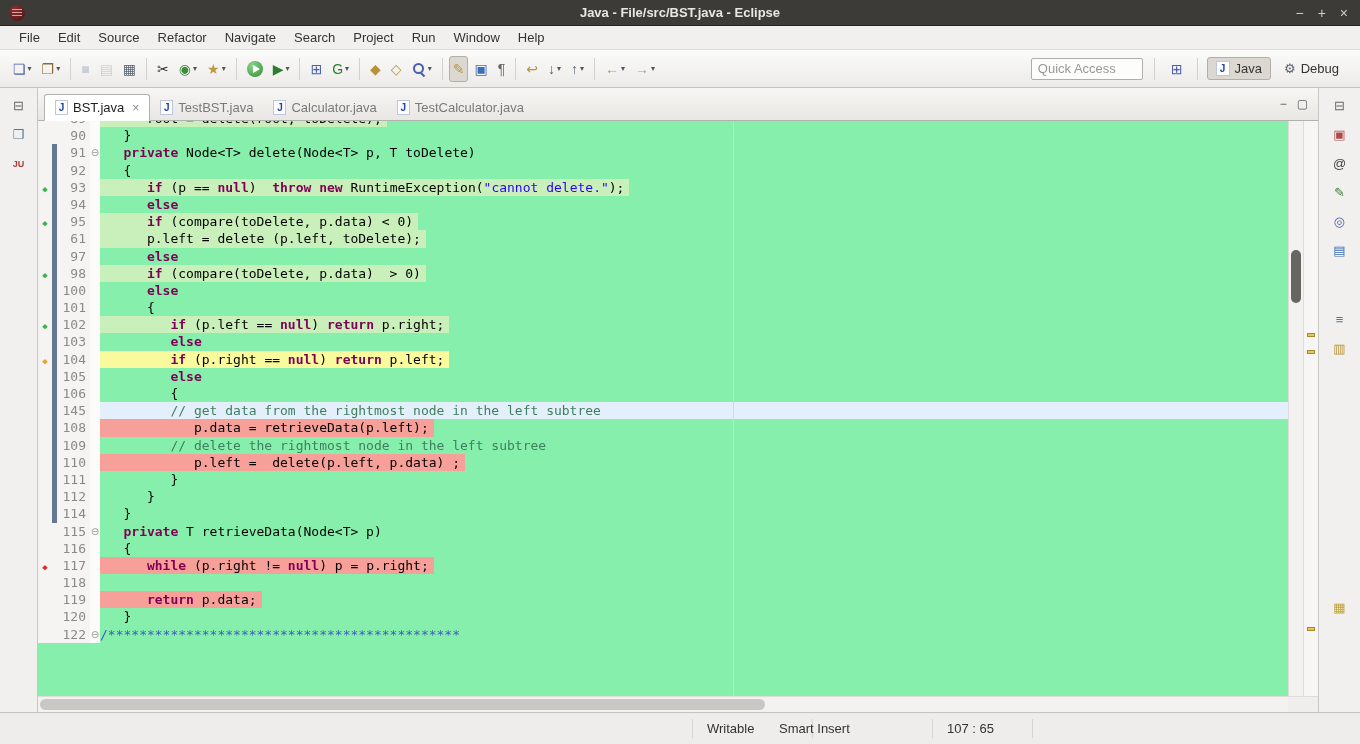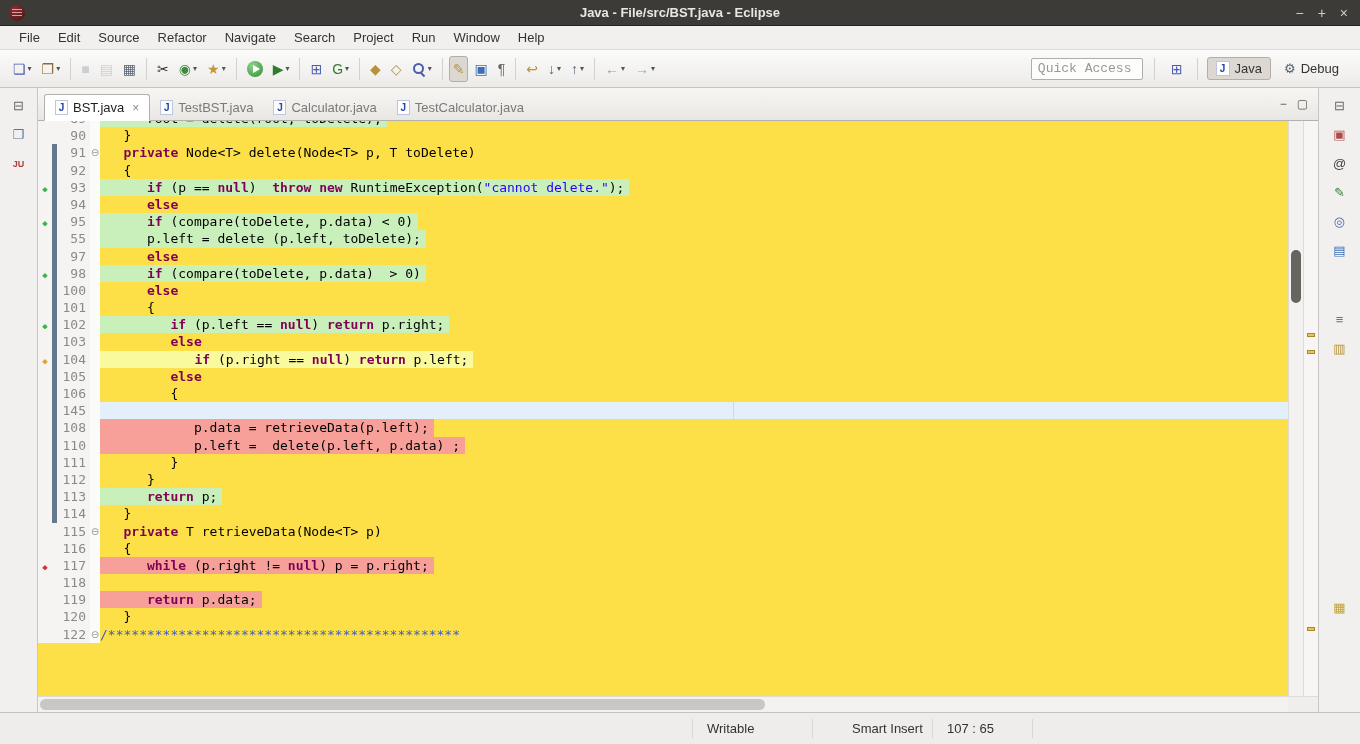--- a/index.html
+++ b/index.html
@@ -26,21 +26,21 @@
   .tbtn.disabled{opacity:.38;}
   .tbtn .glyph{font-size:14px;line-height:16px;}
   .tbtn .arr{font-size:8px;color:#555;margin-left:2px;}
   .tsep{width:1px;height:22px;background:#d3d1cd;margin:0 5px;}
   .run-icon{width:16px;height:16px;border-radius:50%;background:radial-gradient(circle at 35% 30%,#8fd48f,#2e8b2e);position:relative;display:inline-block;}
   .run-icon::after{content:"";position:absolute;left:6px;top:4px;border-left:7px solid #fff;border-top:4px solid transparent;border-bottom:4px solid transparent;}
   .mag-icon{width:14px;height:14px;position:relative;display:inline-block;}
   .mag-icon::before{content:"";position:absolute;left:1px;top:1px;width:7px;height:7px;border:2px solid #4a5db0;border-radius:50%;}
   .mag-icon::after{content:"";position:absolute;left:9px;top:10px;width:5px;height:2px;background:#4a5db0;transform:rotate(45deg);transform-origin:left center;}
   .toolbar-right{margin-left:auto;display:flex;align-items:center;gap:6px;padding-right:4px;}
-  .quick-access{width:112px;height:22px;border:1px solid #b0aeab;border-radius:2px;background:#fdfdfc;padding:0 6px;font-family:Liberation Mono, monospace;font-size:13px;color:#3b82f6;}
+  .quick-access{width:112px;height:22px;border:1px solid #b0aeab;border-radius:2px;background:#fdfdfc;padding:0 6px;font-family:Liberation Sans, sans-serif;font-size:13px;color:#3b82f6;}
   .quick-access::placeholder{color:#9a9894;}
   .persp{display:flex;align-items:center;gap:5px;padding:3px 8px;border:1px solid transparent;border-radius:3px;color:#333;}
   .persp.active{background:#dcd8d1;border-color:#b3afa8;}
   .persp .picon{width:14px;height:15px;background:#fff;border:1px solid #bcc6de;color:#2545a8;font-size:10px;font-weight:bold;text-align:center;line-height:14px;}
   .persp .gicon{font-size:13px;color:#5a6472;}
 
   
   .main{display:flex;height:624px;}
   .side-strip{background:#f1f0ee;display:flex;flex-direction:column;align-items:center;padding-top:10px;gap:13px;flex:none;}
   .left-strip{width:38px;border-right:1px solid #c9c7c4;}
@@ -53,34 +53,34 @@
   
   .tabbar{height:33px;background:linear-gradient(#f7f6f4,#e9e7e4);border-bottom:1px solid #b3b1ae;display:flex;align-items:flex-end;padding-left:6px;position:relative;flex:none;}
   .tab{height:27px;display:flex;align-items:center;gap:5px;padding:0 10px;color:#7a7a7a;margin-bottom:-1px;}
   .tab.active{background:#fff;border:1px solid #b3b1ae;border-bottom-color:#fff;border-radius:3px 3px 0 0;color:#1e1e1e;}
   .jicon{width:13px;height:15px;background:#fdfdfd;border:1px solid #bcc6de;font-size:10px;font-weight:bold;color:#2545a8;text-align:center;line-height:13px;flex:none;}
   .tab .close{color:#888;font-size:12px;margin-left:3px;}
   .tab-corner{position:absolute;right:10px;top:9px;display:flex;gap:10px;color:#5a5a5a;font-size:12px;}
 
   
   .editor-middle{flex:1;display:flex;min-height:0;}
-  .code-viewport{flex:1;position:relative;overflow:hidden;background:#fde047;}
+  .code-viewport{flex:1;position:relative;overflow:hidden;background:#86efac;}
   .lines{position:absolute;top:-11px;left:0;right:0;}
   .line{display:flex;height:17.2px;line-height:17.2px;font-family:"DejaVu Sans Mono","Liberation Mono",monospace;font-size:13px;white-space:pre;}
   .cell-marker{width:14px;flex:none;background:#f5f4f2;text-align:center;}
   .diamond{font-size:9px;line-height:17px;}
   .cell-range{width:5px;flex:none;background:#f5f4f2;}
   .line.in-range .cell-range{background:var(--range-indicator);}
   .cell-num{width:33px;flex:none;background:#f5f4f2;text-align:right;padding-right:4px;color:#8a8a8a;}
   .cell-fold{width:10px;flex:none;background:#fbfbfa;color:#999;font-size:10px;font-family:"DejaVu Sans",sans-serif;text-align:center;}
   .cell-code{flex:1;color:#000;min-width:0;}
   .line.current .cell-code{background:var(--current-line);}
   .cov{display:inline-block;padding-right:5px;}
   .cov-full{background:var(--coverage-full);}
-  .cov-partial{background:var(--coverage-partial);padding-left:24px;}
+  .cov-partial{background:var(--coverage-partial);}
   .cov-none{background:var(--coverage-none);}
   .seg-k{color:var(--keyword);font-weight:bold;}
   .seg-s{color:var(--string);}
   .seg-c{color:var(--comment);}
   .seg-j{color:var(--javadoc);}
   .print-margin{position:absolute;left:695px;top:0;bottom:0;width:1px;background:#d6d6de;pointer-events:none;}
 
   .vscroll{width:15px;flex:none;background:#f3f2f0;border-left:1px solid #dedcd9;position:relative;}
   .vthumb{position:absolute;left:2px;right:2px;top:129px;height:53px;background:#67655f;border-radius:7px;}
   .overview{width:15px;flex:none;background:#f7f6f4;border-left:1px solid #dedcd9;position:relative;}
@@ -88,21 +88,21 @@
 
   .hscroll-row{height:16px;display:flex;flex:none;border-top:1px solid #dedcd9;}
   .hscroll{flex:1;background:#f3f2f0;position:relative;}
   .hthumb{position:absolute;top:2px;bottom:2px;left:2px;width:58%;background:#c9c7c3;border-radius:7px;}
   .scroll-corner{width:30px;background:#efeeec;flex:none;}
 
   
   .statusbar{height:32px;background:#eeedeb;border-top:1px solid #c5c3c0;position:relative;}
   .sb-item{position:absolute;top:8px;color:#333;text-align:center;}
   .sb-writable{left:707px;}
-  .sb-insert{left:852px;}
+  .sb-insert{left:779px;}
   .sb-pos{left:947px;}
   .sb-sep{position:absolute;top:6px;width:1px;height:19px;background:#d8d6d3;}
 </style>
 </head>
 <body>
 
 <div class="titlebar">
   <span class="app-icon"></span>
   <span class="win-title">Java - File/src/BST.java - Eclipse</span>
   <div class="win-controls">
@@ -273,36 +273,36 @@
     <div class="editor-middle">
       <div class="code-viewport">
         <div class="lines">
             <div class="line"><div class="cell-marker"></div><div class="cell-range"></div><div class="cell-num">89</div><div class="cell-fold"></div><div class="cell-code"><span class="cov cov-full"><span class="seg-p">      root = delete(root, toDelete);</span></span></div></div>
             <div class="line"><div class="cell-marker"></div><div class="cell-range"></div><div class="cell-num">90</div><div class="cell-fold"></div><div class="cell-code"><span class="cov"><span class="seg-p">   }</span></span></div></div>
             <div class="line in-range"><div class="cell-marker"></div><div class="cell-range"></div><div class="cell-num">91</div><div class="cell-fold"><span class="foldm">⊖</span></div><div class="cell-code"><span class="cov"><span class="seg-p">   </span><span class="seg-k">private</span><span class="seg-p"> Node&lt;T&gt; delete(Node&lt;T&gt; p, T toDelete)</span></span></div></div>
             <div class="line in-range"><div class="cell-marker"></div><div class="cell-range"></div><div class="cell-num">92</div><div class="cell-fold"></div><div class="cell-code"><span class="cov"><span class="seg-p">   {</span></span></div></div>
             <div class="line in-range"><div class="cell-marker"><span class="diamond" style="color: rgb(59, 181, 74);">◆</span></div><div class="cell-range"></div><div class="cell-num">93</div><div class="cell-fold"></div><div class="cell-code"><span class="cov cov-full"><span class="seg-p">      </span><span class="seg-k">if</span><span class="seg-p"> (p == </span><span class="seg-k">null</span><span class="seg-p">)  </span><span class="seg-k">throw</span><span class="seg-p"> </span><span class="seg-k">new</span><span class="seg-p"> RuntimeException(</span><span class="seg-s">"cannot delete."</span><span class="seg-p">);</span></span></div></div>
             <div class="line in-range"><div class="cell-marker"></div><div class="cell-range"></div><div class="cell-num">94</div><div class="cell-fold"></div><div class="cell-code"><span class="cov"><span class="seg-p">      </span><span class="seg-k">else</span></span></div></div>
             <div class="line in-range"><div class="cell-marker"><span class="diamond" style="color: rgb(59, 181, 74);">◆</span></div><div class="cell-range"></div><div class="cell-num">95</div><div class="cell-fold"></div><div class="cell-code"><span class="cov cov-full"><span class="seg-p">      </span><span class="seg-k">if</span><span class="seg-p"> (compare(toDelete, p.data) &lt; 0)</span></span></div></div>
-            <div class="line in-range"><div class="cell-marker"></div><div class="cell-range"></div><div class="cell-num">55</div><div class="cell-fold"></div><div class="cell-code"><span class="cov cov-full"><span class="seg-p">      p.left = delete (p.left, toDelete);</span></span></div></div>
+            <div class="line in-range"><div class="cell-marker"></div><div class="cell-range"></div><div class="cell-num">61</div><div class="cell-fold"></div><div class="cell-code"><span class="cov cov-full"><span class="seg-p">      p.left = delete (p.left, toDelete);</span></span></div></div>
             <div class="line in-range"><div class="cell-marker"></div><div class="cell-range"></div><div class="cell-num">97</div><div class="cell-fold"></div><div class="cell-code"><span class="cov"><span class="seg-p">      </span><span class="seg-k">else</span></span></div></div>
             <div class="line in-range"><div class="cell-marker"><span class="diamond" style="color: rgb(59, 181, 74);">◆</span></div><div class="cell-range"></div><div class="cell-num">98</div><div class="cell-fold"></div><div class="cell-code"><span class="cov cov-full"><span class="seg-p">      </span><span class="seg-k">if</span><span class="seg-p"> (compare(toDelete, p.data)  &gt; 0)</span></span></div></div>
             <div class="line in-range"><div class="cell-marker"></div><div class="cell-range"></div><div class="cell-num">100</div><div class="cell-fold"></div><div class="cell-code"><span class="cov"><span class="seg-p">      </span><span class="seg-k">else</span></span></div></div>
             <div class="line in-range"><div class="cell-marker"></div><div class="cell-range"></div><div class="cell-num">101</div><div class="cell-fold"></div><div class="cell-code"><span class="cov"><span class="seg-p">      {</span></span></div></div>
             <div class="line in-range"><div class="cell-marker"><span class="diamond" style="color: rgb(59, 181, 74);">◆</span></div><div class="cell-range"></div><div class="cell-num">102</div><div class="cell-fold"></div><div class="cell-code"><span class="cov cov-full"><span class="seg-p">         </span><span class="seg-k">if</span><span class="seg-p"> (p.left == </span><span class="seg-k">null</span><span class="seg-p">) </span><span class="seg-k">return</span><span class="seg-p"> p.right;</span></span></div></div>
             <div class="line in-range"><div class="cell-marker"></div><div class="cell-range"></div><div class="cell-num">103</div><div class="cell-fold"></div><div class="cell-code"><span class="cov"><span class="seg-p">         </span><span class="seg-k">else</span></span></div></div>
             <div class="line in-range"><div class="cell-marker"><span class="diamond" style="color: rgb(229, 162, 38);">◆</span></div><div class="cell-range"></div><div class="cell-num">104</div><div class="cell-fold"></div><div class="cell-code"><span class="cov cov-partial"><span class="seg-p">         </span><span class="seg-k">if</span><span class="seg-p"> (p.right == </span><span class="seg-k">null</span><span class="seg-p">) </span><span class="seg-k">return</span><span class="seg-p"> p.left;</span></span></div></div>
             <div class="line in-range"><div class="cell-marker"></div><div class="cell-range"></div><div class="cell-num">105</div><div class="cell-fold"></div><div class="cell-code"><span class="cov"><span class="seg-p">         </span><span class="seg-k">else</span></span></div></div>
             <div class="line in-range"><div class="cell-marker"></div><div class="cell-range"></div><div class="cell-num">106</div><div class="cell-fold"></div><div class="cell-code"><span class="cov"><span class="seg-p">         {</span></span></div></div>
-            <div class="line current in-range"><div class="cell-marker"></div><div class="cell-range"></div><div class="cell-num">145</div><div class="cell-fold"></div><div class="cell-code"><span class="cov"><span class="seg-p">         </span></span></div></div>
+            <div class="line current in-range"><div class="cell-marker"></div><div class="cell-range"></div><div class="cell-num">145</div><div class="cell-fold"></div><div class="cell-code"><span class="cov"><span class="seg-p">         </span><span class="seg-c">// get data from the rightmost node in the left subtree</span></span></div></div>
             <div class="line in-range"><div class="cell-marker"></div><div class="cell-range"></div><div class="cell-num">108</div><div class="cell-fold"></div><div class="cell-code"><span class="cov cov-none"><span class="seg-p">            p.data = retrieveData(p.left);</span></span></div></div>
+            <div class="line in-range"><div class="cell-marker"></div><div class="cell-range"></div><div class="cell-num">109</div><div class="cell-fold"></div><div class="cell-code"><span class="cov"><span class="seg-p">         </span><span class="seg-c">// delete the rightmost node in the left subtree</span></span></div></div>
             <div class="line in-range"><div class="cell-marker"></div><div class="cell-range"></div><div class="cell-num">110</div><div class="cell-fold"></div><div class="cell-code"><span class="cov cov-none"><span class="seg-p">            p.left =  delete(p.left, p.data) ;</span></span></div></div>
             <div class="line in-range"><div class="cell-marker"></div><div class="cell-range"></div><div class="cell-num">111</div><div class="cell-fold"></div><div class="cell-code"><span class="cov"><span class="seg-p">         }</span></span></div></div>
             <div class="line in-range"><div class="cell-marker"></div><div class="cell-range"></div><div class="cell-num">112</div><div class="cell-fold"></div><div class="cell-code"><span class="cov"><span class="seg-p">      }</span></span></div></div>
-            <div class="line in-range"><div class="cell-marker"></div><div class="cell-range"></div><div class="cell-num">113</div><div class="cell-fold"></div><div class="cell-code"><span class="cov cov-full"><span class="seg-p">      </span><span class="seg-k">return</span><span class="seg-p"> p;</span></span></div></div>
             <div class="line in-range"><div class="cell-marker"></div><div class="cell-range"></div><div class="cell-num">114</div><div class="cell-fold"></div><div class="cell-code"><span class="cov"><span class="seg-p">   }</span></span></div></div>
             <div class="line"><div class="cell-marker"></div><div class="cell-range"></div><div class="cell-num">115</div><div class="cell-fold"><span class="foldm">⊖</span></div><div class="cell-code"><span class="cov"><span class="seg-p">   </span><span class="seg-k">private</span><span class="seg-p"> T retrieveData(Node&lt;T&gt; p)</span></span></div></div>
             <div class="line"><div class="cell-marker"></div><div class="cell-range"></div><div class="cell-num">116</div><div class="cell-fold"></div><div class="cell-code"><span class="cov"><span class="seg-p">   {</span></span></div></div>
             <div class="line"><div class="cell-marker"><span class="diamond" style="color: rgb(224, 45, 45);">◆</span></div><div class="cell-range"></div><div class="cell-num">117</div><div class="cell-fold"></div><div class="cell-code"><span class="cov cov-none"><span class="seg-p">      </span><span class="seg-k">while</span><span class="seg-p"> (p.right != </span><span class="seg-k">null</span><span class="seg-p">) p = p.right;</span></span></div></div>
             <div class="line"><div class="cell-marker"></div><div class="cell-range"></div><div class="cell-num">118</div><div class="cell-fold"></div><div class="cell-code"><span class="cov"></span></div></div>
             <div class="line"><div class="cell-marker"></div><div class="cell-range"></div><div class="cell-num">119</div><div class="cell-fold"></div><div class="cell-code"><span class="cov cov-none"><span class="seg-p">      </span><span class="seg-k">return</span><span class="seg-p"> p.data;</span></span></div></div>
             <div class="line"><div class="cell-marker"></div><div class="cell-range"></div><div class="cell-num">120</div><div class="cell-fold"></div><div class="cell-code"><span class="cov"><span class="seg-p">   }</span></span></div></div>
             <div class="line"><div class="cell-marker"></div><div class="cell-range"></div><div class="cell-num">122</div><div class="cell-fold"><span class="foldm">⊖</span></div><div class="cell-code"><span class="cov"><span class="seg-j">/*********************************************</span></span></div></div>
           </div>
         <div class="print-margin"></div>

